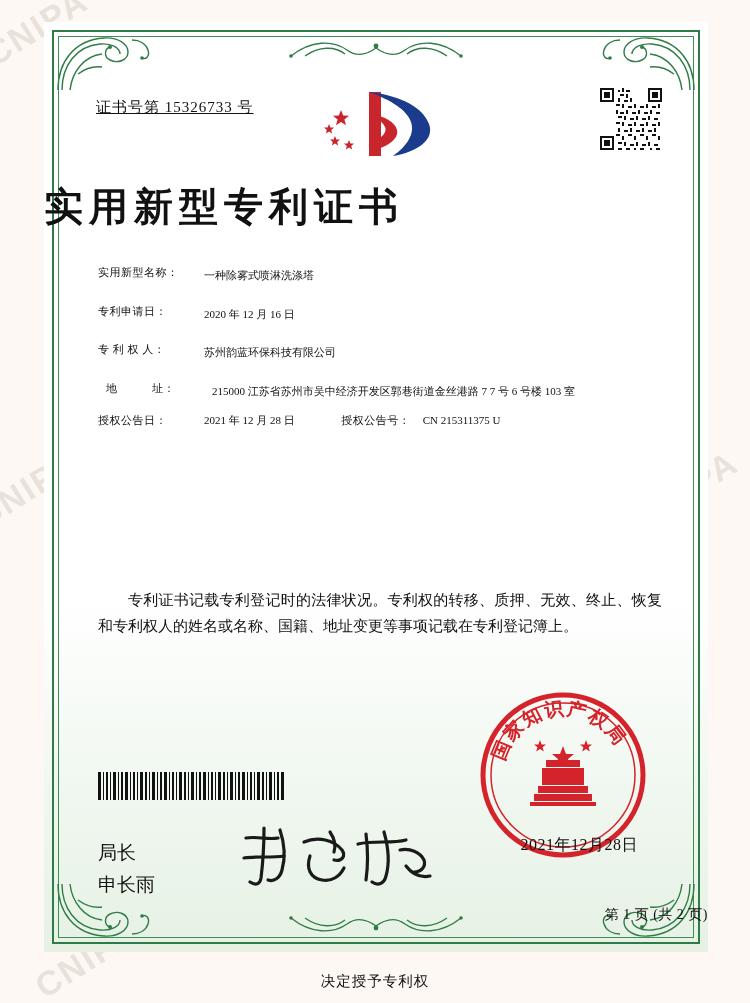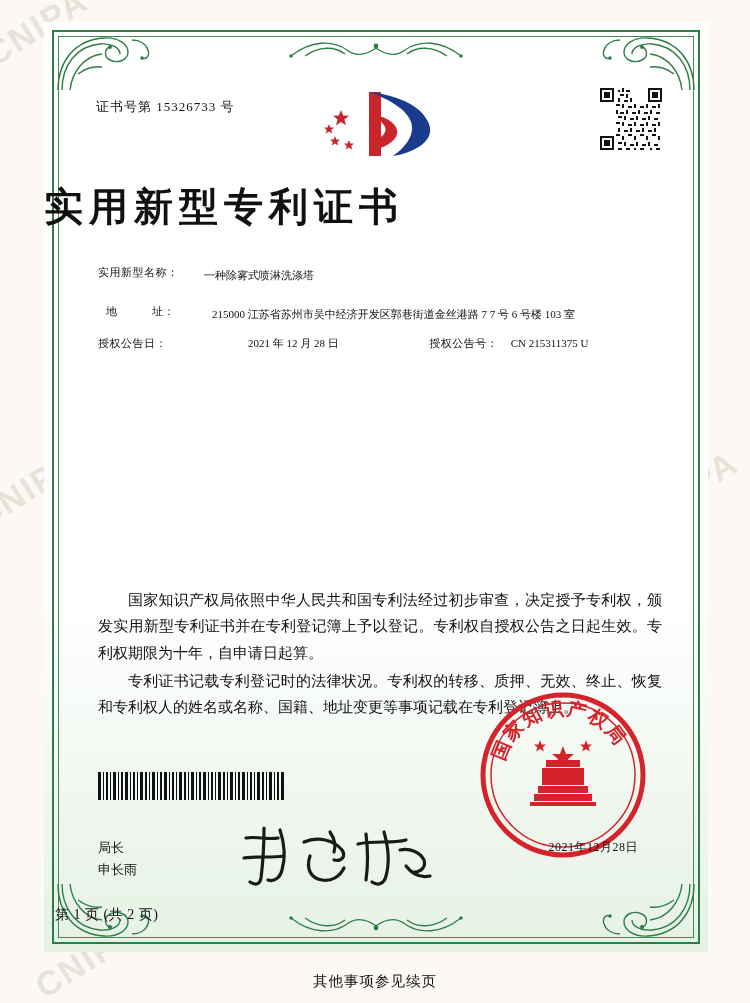--- a/index.html
+++ b/index.html
@@ -90,23 +90,24 @@
   .content {
     position: absolute;
     left: 0; top: 0; right: 0; bottom: 0;
     z-index: 3;
   }
 
   .cert-no {
     position: absolute;
     left: 52px;
     top: 76px;
-    font-size: 13px;
+    font-size: 15px;
     color: #111;
     letter-spacing: 1px;
+    text-decoration: underline;
   }
 
   .qr {
     position: absolute;
     right: 46px;
     top: 66px;
     width: 62px;
     height: 62px;
   }
 
@@ -150,21 +151,21 @@
     width: 106px;
     flex: 0 0 106px;
     letter-spacing: 0.5px;
     white-space: nowrap;
   }
   .fvalue {
     flex: 1;
     line-height: 1.5;
   }
   .frow.addr { margin-bottom: 16px; margin-left: 8px; }
-  .frow.pub  { margin-bottom: 12px; gap: 44px; }
+  .frow.pub  { margin-bottom: 12px; }
   .pub-right {
     margin-left: 34px;
     display: flex;
     text-align: center;
   }
   .pub-right .flabel { width: 94px; flex: 0 0 94px; }
 
   .para {
     position: absolute;
     left: 54px;
@@ -184,21 +185,21 @@
     top: 750px;
     width: 190px;
     height: 28px;
   }
 
   
   .sig-label {
     position: absolute;
     left: 54px;
     top: 815px;
-    font-size: 13px;
+    font-size: 19px;
     line-height: 1.7;
     color: #111;
   }
   .sig-script {
     position: absolute;
     left: 190px;
     top: 800px;
     width: 210px;
     height: 70px;
   }
@@ -208,35 +209,34 @@
     position: absolute;
     right: 60px;
     bottom: 92px;
     width: 170px;
     height: 170px;
   }
   .seal-date {
     position: absolute;
     right: 70px;
     bottom: 96px;
-    font-size: 12px;
+    font-size: 16px;
     color: #111;
     letter-spacing: 0.5px;
   }
 
   .page-no {
     position: absolute;
     left: 0;
     right: 0;
     bottom: 28px;
-    text-align: left;
+    text-align: right;
     font-size: 14px;
     color: #111;
     letter-spacing: 0.5px;
-    padding-left: 11px;
   }
 
   .footer-note {
     position: absolute;
     left: 0;
     right: 0;
     bottom: 12px;
     text-align: center;
     font-size: 14.5px;
     color: #111;
@@ -438,40 +438,47 @@
 
     <div class="fields">
 
       <div class="frow">
         <div class="flabel">实用新型名称：</div>
         <div class="fvalue">一种除雾式喷淋洗涤塔</div>
       </div>
 
 
 
-
+      <div class="frow">
+        <div class="flabel">专利申请日：</div>
+        <div class="fvalue">2020 年 12 月 16 日</div>
+      </div>
+
+      <div class="frow">
+        <div class="flabel">专 利 权 人：</div>
+        <div class="fvalue">苏州韵蓝环保科技有限公司</div>
+      </div>
 
       <div class="frow addr">
         <div class="flabel">地　　　址：</div>
         <div class="fvalue">215000 江苏省苏州市吴中经济开发区郭巷街道金丝港路 7 7 号 6 号楼 103 室</div>
       </div>
 
       <div class="frow pub">
         <div class="flabel">授权公告日：</div>
         <div>2021 年 12 月 28 日</div>
         <div class="pub-right">
           <div class="flabel">授权公告号：</div>
           <div>CN 215311375 U</div>
         </div>
       </div>
 
     </div>
 
     <div class="para">
-      <p>国家知识产权局依照中华人民共和国专利法经过初步审查，决定授予专利权，颁发实用新型专利证书并在专利登记簿上予以登记。专利权自授权公告之日起生效。专利权期限为十年，自申请日起算。</p>
       <p>专利证书记载专利登记时的法律状况。专利权的转移、质押、无效、终止、恢复和专利权人的姓名或名称、国籍、地址变更等事项记载在专利登记簿上。</p>
     </div>
 
     <div class="barcode">
       <svg width="190" height="28" viewBox="0 0 190 28" shape-rendering="crispEdges">
         <g fill="#111">
           <rect x="0" y="0" width="3" height="28"></rect>
             <rect x="5" y="0" width="1" height="28"></rect>
           <rect x="8" y="0" width="2" height="28"></rect>
             <rect x="12" y="0" width="1" height="28"></rect>
@@ -569,13 +576,13 @@
         </text>
       </svg>
     </div>
     <div class="seal-date">2021年12月28日</div>
 
     <div class="page-no">第 1 页 (共 2 页)</div>
 
   </div>
 </div>
 
-<div class="footer-note">其他事项参见续页</div>
+<div class="footer-note">决定授予专利权</div>
 
 </body></html>

